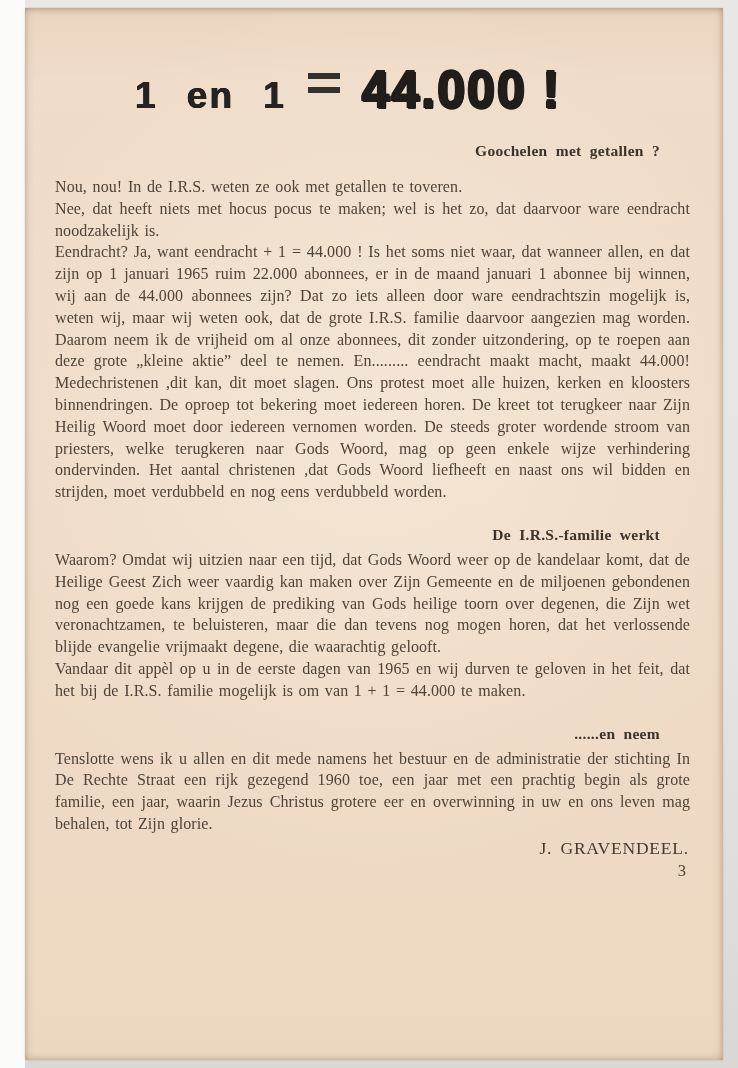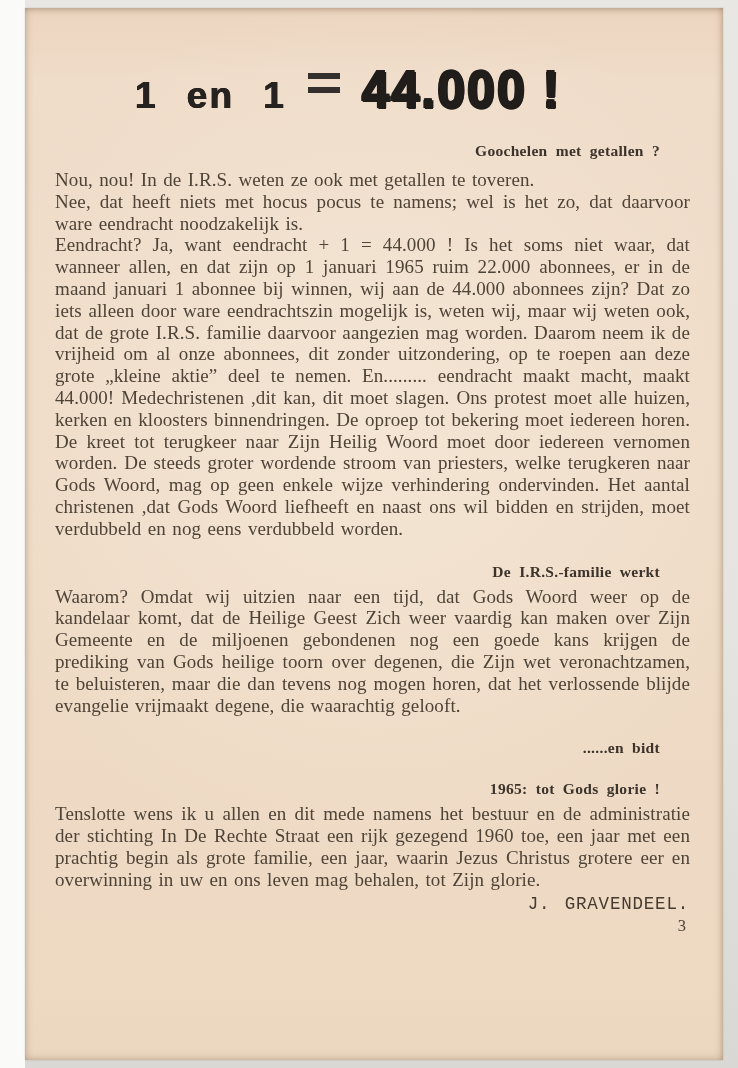--- a/index.html
+++ b/index.html
@@ -63,28 +63,28 @@
     text-shadow: 1.4px 0 currentColor, -1.4px 0 currentColor, 0 1px currentColor, 0 -1px currentColor,
                  1px 1px currentColor, -1px -1px currentColor;
     color: #201d1b;
   }
   .kopje {
     text-align: right; padding-right: 30px;
     font-size: 15.5px; font-weight: 700; color: #3c332b;
     word-spacing: 4px; letter-spacing: 0.3px;
     margin-top: 23px; margin-bottom: 5px;
   }
-  .kopje.first { margin-top: 22px; margin-bottom: 9px; }
+  .kopje.first { margin-top: 22px; margin-bottom: 16px; }
   .body-text {
-    font-size: 19px; line-height: 21.8px; color: #4e4337;
+    font-size: 16px; line-height: 21.8px; color: #4e4337;
     text-align: justify; word-spacing: 1.5px; letter-spacing: 0.1px;
   }
   .signature {
     text-align: right; font-size: 17.5px; color: #453b30;
-    letter-spacing: 0.8px; word-spacing: 3px; margin-top: 3px; padding-right: 1px; font-family: Liberation Mono, monospace;
+    letter-spacing: 0.8px; word-spacing: 3px; margin-top: 3px; padding-right: 1px;
   }
   .page-number {
     text-align: right; font-size: 16.5px; color: #4e4337;
     margin-top: 2px; padding-right: 4px;
   }
 </style>
 </head>
 <body>
 
 <div class="left-strip"></div>
@@ -105,27 +105,27 @@
     <span class="hl-lhs">1 en 1</span>
     <span class="hl-eq">
         <span class="bar"></span>
         <span class="bar"></span>
       </span>
     <span class="hl-rhs">44.000 !</span>
   </div>
 
   <div class="kopje first">Goochelen met getallen ?</div>
   <p class="body-text">Nou, nou! In de I.R.S. weten ze ook met getallen te toveren.</p>
-  <p class="body-text">Nee, dat heeft niets met hocus pocus te namens; wel is het zo, dat daarvoor ware eendracht noodzakelijk is.</p>
+  <p class="body-text">Nee, dat heeft niets met hocus pocus te maken; wel is het zo, dat daarvoor ware eendracht noodzakelijk is.</p>
   <p class="body-text">Eendracht? Ja, want eendracht + 1 = 44.000 ! Is het soms niet waar, dat wanneer allen, en dat zijn op 1 januari 1965 ruim 22.000 abonnees, er in de maand januari 1 abonnee bij winnen, wij aan de 44.000 abonnees zijn? Dat zo iets alleen door ware eendrachtszin mogelijk is, weten wij, maar wij weten ook, dat de grote I.R.S. familie daarvoor aangezien mag worden. Daarom neem ik de vrijheid om al onze abonnees, dit zonder uitzondering, op te roepen aan deze grote „kleine aktie” deel te nemen. En......... eendracht maakt macht, maakt 44.000! Medechristenen ,dit kan, dit moet slagen. Ons protest moet alle huizen, kerken en kloosters binnendringen. De oproep tot bekering moet iedereen horen. De kreet tot terugkeer naar Zijn Heilig Woord moet door iedereen vernomen worden. De steeds groter wordende stroom van priesters, welke terugkeren naar Gods Woord, mag op geen enkele wijze verhindering ondervinden. Het aantal christenen ,dat Gods Woord liefheeft en naast ons wil bidden en strijden, moet verdubbeld en nog eens verdubbeld worden.</p>
 
   <div class="kopje">De I.R.S.-familie werkt</div>
   <p class="body-text">Waarom? Omdat wij uitzien naar een tijd, dat Gods Woord weer op de kandelaar komt, dat de Heilige Geest Zich weer vaardig kan maken over Zijn Gemeente en de miljoenen gebondenen nog een goede kans krijgen de prediking van Gods heilige toorn over degenen, die Zijn wet veronachtzamen, te beluisteren, maar die dan tevens nog mogen horen, dat het verlossende blijde evangelie vrijmaakt degene, die waarachtig gelooft.</p>
+  <p class="body-text">Vandaar dit appèl op u in de eerste dagen van 1965 en wij durven te geloven in het feit, dat het bij de I.R.S. familie mogelijk is om van 1 + 1 = 44.000 te maken.</p>
 
-  <div class="kopje">......en bidt</div>
+  <div class="kopje">......en neem</div>
 
-  <div class="kopje">1965: tot Gods glorie !</div>
   <p class="body-text">Tenslotte wens ik u allen en dit mede namens het bestuur en de administratie der stichting In De Rechte Straat een rijk gezegend 1960 toe, een jaar met een prachtig begin als grote familie, een jaar, waarin Jezus Christus grotere eer en overwinning in uw en ons leven mag behalen, tot Zijn glorie.</p>
 
   <div class="signature">J. GRAVENDEEL.</div>
   <div class="page-number">3</div>
 
 </div>
 
 </body></html>

